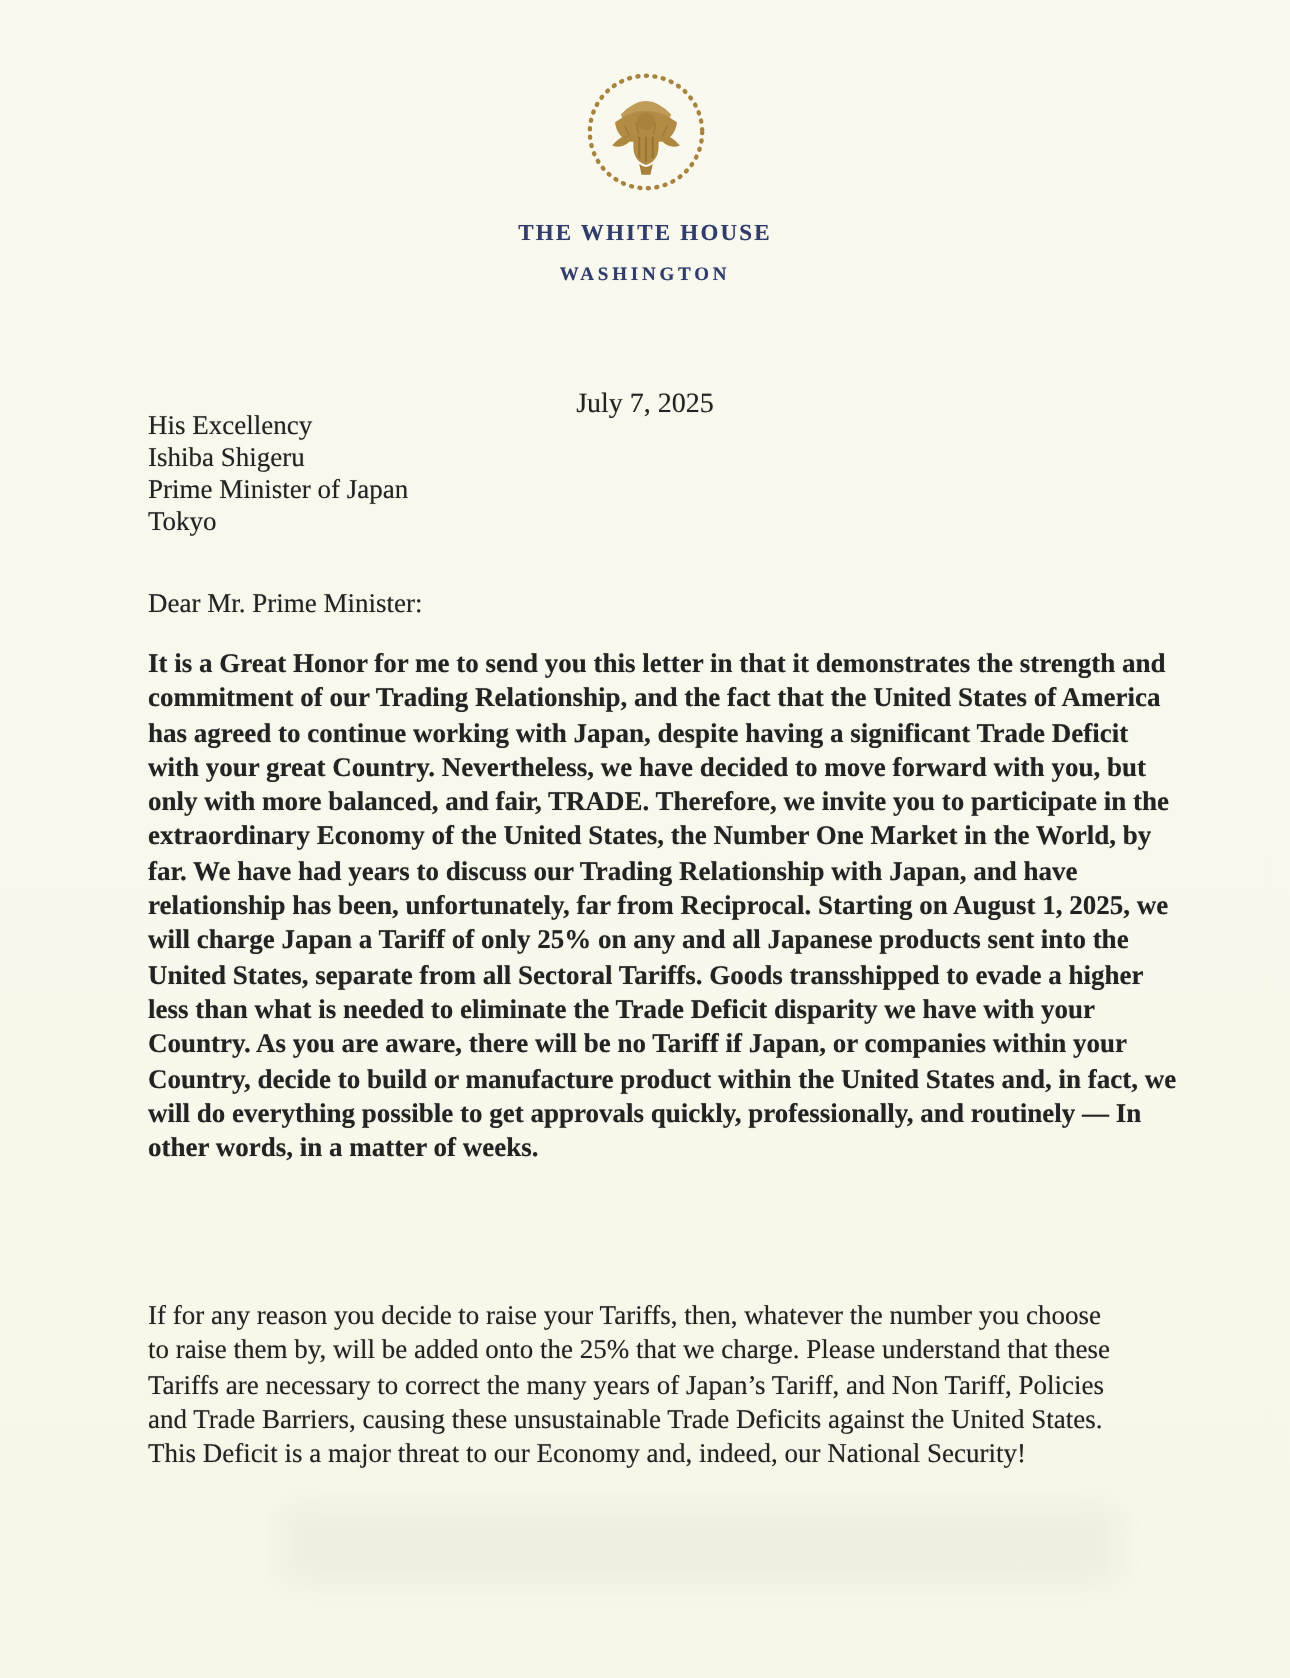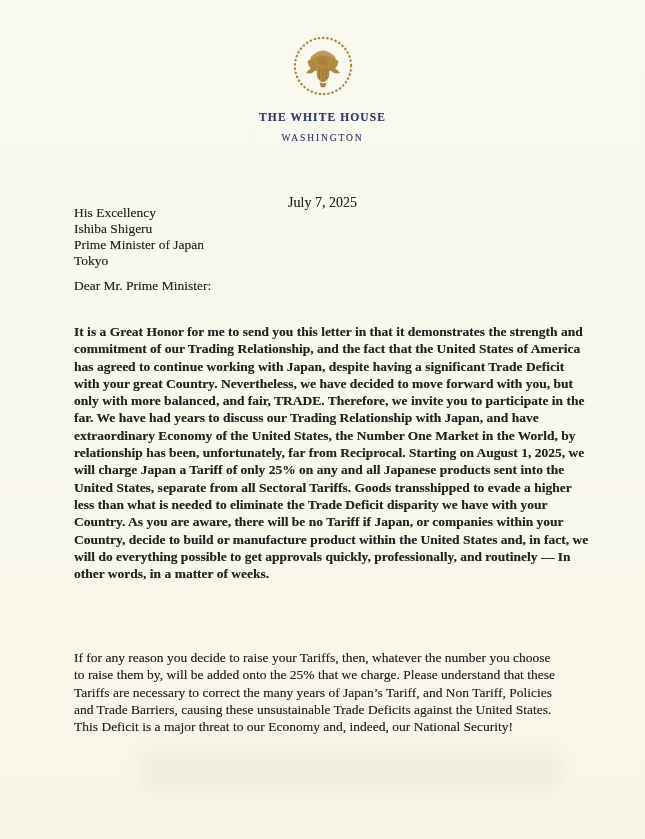--- a/index.html
+++ b/index.html
@@ -38,21 +38,21 @@
     color: #303d6b;
     text-shadow: 0 0 0.4px rgba(48,61,107,0.5);
   }
 
   .loc {
     position: absolute;
     top: 133px;
     left: 0;
     width: 100%;
     text-align: center;
-    font-weight: normal;
+    font-weight: bold;
     font-size: 9.5px;
     letter-spacing: 1.9px;
     color: #303d6b;
     text-shadow: 0 0 0.4px rgba(48,61,107,0.5);
   }
 
   .date {
     position: absolute;
     top: 162px;
     left: 0;
@@ -66,21 +66,21 @@
     position: absolute;
     top: 205px;
     left: 74px;
     font-size: 13.5px;
     line-height: 15.9px;
     white-space: nowrap;
   }
 
   .salutation {
     position: absolute;
-    top: 278px;
+    top: 294px;
     left: 74px;
     font-size: 13.5px;
     white-space: nowrap;
   }
 
   .para {
     position: absolute;
     left: 74px;
     font-size: 13.5px;
     line-height: 17.3px;
@@ -146,22 +146,22 @@
     </div>
 
   <div class="salutation">Dear Mr. Prime Minister:</div>
 
   <div class="para para1">
       <div>It is a Great Honor for me to send you this letter in that it demonstrates the strength and</div>
       <div>commitment of our Trading Relationship, and the fact that the United States of America</div>
       <div>has agreed to continue working with Japan, despite having a significant Trade Deficit</div>
       <div>with your great Country. Nevertheless, we have decided to move forward with you, but</div>
       <div>only with more balanced, and fair, TRADE. Therefore, we invite you to participate in the</div>
+      <div>extraordinary Economy of the United States, the Number One Market in the World, by</div>
       <div>far. We have had years to discuss our Trading Relationship with Japan, and have</div>
-      <div>extraordinary Economy of the United States, the Number One Market in the World, by</div>
       <div>relationship has been, unfortunately, far from Reciprocal. Starting on August 1, 2025, we</div>
       <div>will charge Japan a Tariff of only 25% on any and all Japanese products sent into the</div>
       <div>United States, separate from all Sectoral Tariffs. Goods transshipped to evade a higher</div>
       <div>less than what is needed to eliminate the Trade Deficit disparity we have with your</div>
       <div>Country. As you are aware, there will be no Tariff if Japan, or companies within your</div>
       <div>Country, decide to build or manufacture product within the United States and, in fact, we</div>
       <div>will do everything possible to get approvals quickly, professionally, and routinely — In</div>
       <div>other words, in a matter of weeks.</div>
     </div>
 

